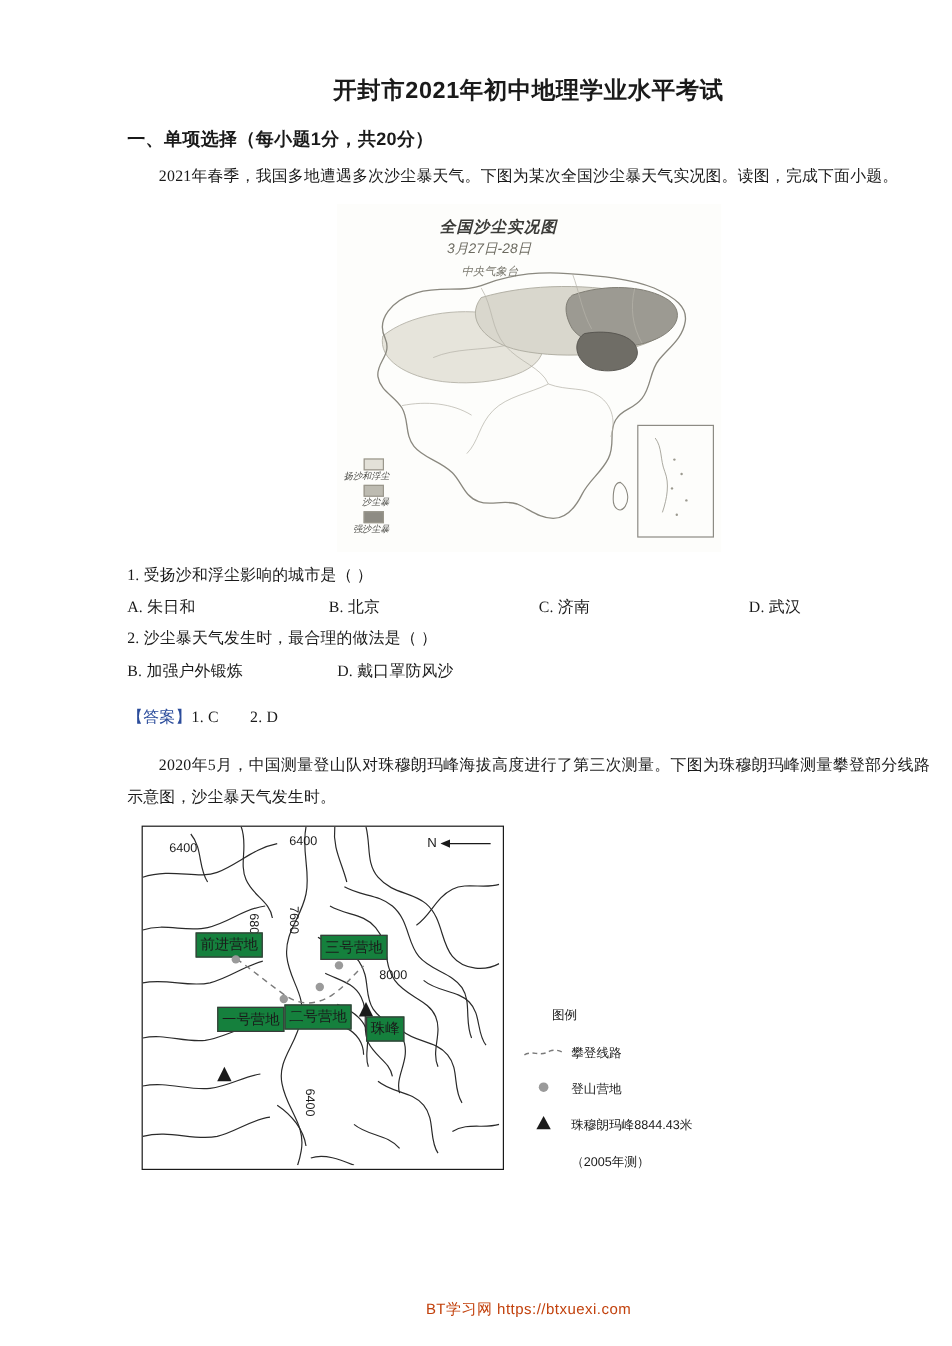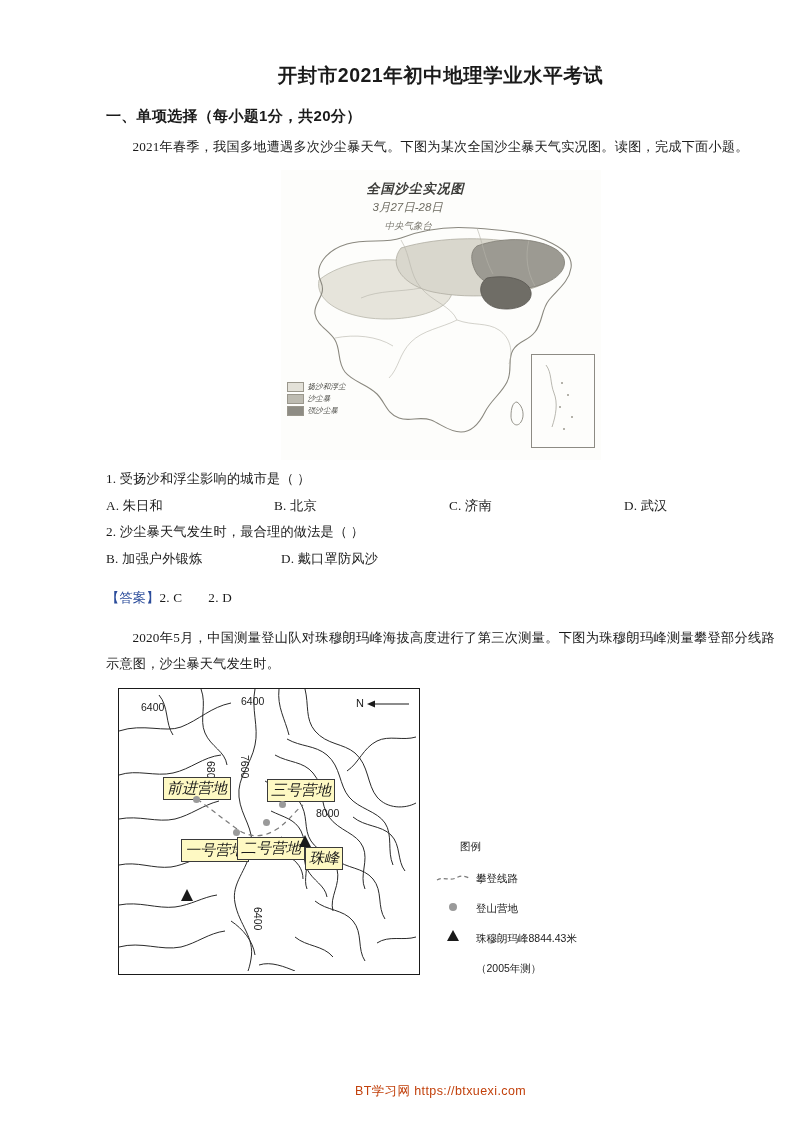--- a/index.html
+++ b/index.html
@@ -121,21 +121,21 @@
     font-family: "Liberation Sans", "DejaVu Sans", sans-serif;
   }
   .legend1 {
     position: absolute;
     left: 6px; top: 212px;
     font-size: 7.6px;
     color: #4a4a45;
     font-family: "Liberation Sans", "DejaVu Sans", sans-serif;
     line-height: 10px;
   }
-  .legend1 .row { display: flex; align-items: flex-end; margin-bottom: 2px; }
+  .legend1 .row { display: flex; align-items: flex-end; margin-bottom: 2px; flex-direction: column; }
   .legend1 .sw { width: 15px; height: 8px; margin-right: 4px; border: 1px solid #9a978c; }
   .sw-a { background: #e3e1d8; }
   .sw-b { background: #bdbbb1; }
   .sw-c { background: #8e8c84; }
   .inset1 {
     position: absolute;
     right: 6px; bottom: 12px;
     width: 62px; height: 92px;
     border: 1px solid #8d8b84;
     background: #fdfdfb;
@@ -157,26 +157,25 @@
   .map2 .lbl {
     position: absolute;
     font-size: 10.5px;
     font-family: "Liberation Sans", "DejaVu Sans", sans-serif;
     color: #1a1a1a;
     white-space: nowrap;
   }
   .map2 .camp-box {
     position: absolute;
     border: 1px solid #3a3a3a;
-    background: #fef9c3;
-    font-size: 15px;
+    background: #15803d;
+    font-size: 12px;
     padding: 1px 3px;
     font-family: "Liberation Sans", "DejaVu Sans", sans-serif;
     white-space: nowrap;
-    font-style: italic;
   }
   .map2 .dot {
     position: absolute;
     width: 7px; height: 7px;
     border-radius: 50%;
     background: #9a9a9a;
   }
   .map2 .tri {
     position: absolute;
     width: 0; height: 0;
@@ -278,21 +277,21 @@
     <span class="o4">D. 武汉</span>
   </div>
 
   <p class="qline">2. 沙尘暴天气发生时，最合理的做法是（    ）</p>
   <div class="opts">
     <span class="o2">B. 加强户外锻炼</span>
     <span class="o4">D. 戴口罩防风沙</span>
   </div>
 
   <p class="answer">
-    <span class="ans-tag">【答案】</span><span class="ans-a">2. C</span><span>2. D</span>
+    <span class="ans-tag">【答案】</span><span class="ans-a">1. C</span><span>2. D</span>
   </p>
 
   <p class="para">2020年5月，中国测量登山队对珠穆朗玛峰海拔高度进行了第三次测量。下图为珠穆朗玛峰测量攀登部分线路示意图，沙尘暴天气发生时。</p>
 
   <div class="figure-wrap left">
     <div class="map2">
       <div class="frame">
         <svg width="297" height="282" viewBox="0 0 297 282">
           <g fill="none" stroke="#2a2a2a" stroke-width="1">
             <path d="M0,42 C24,34 46,44 62,38 C80,31 92,18 112,14"></path>

